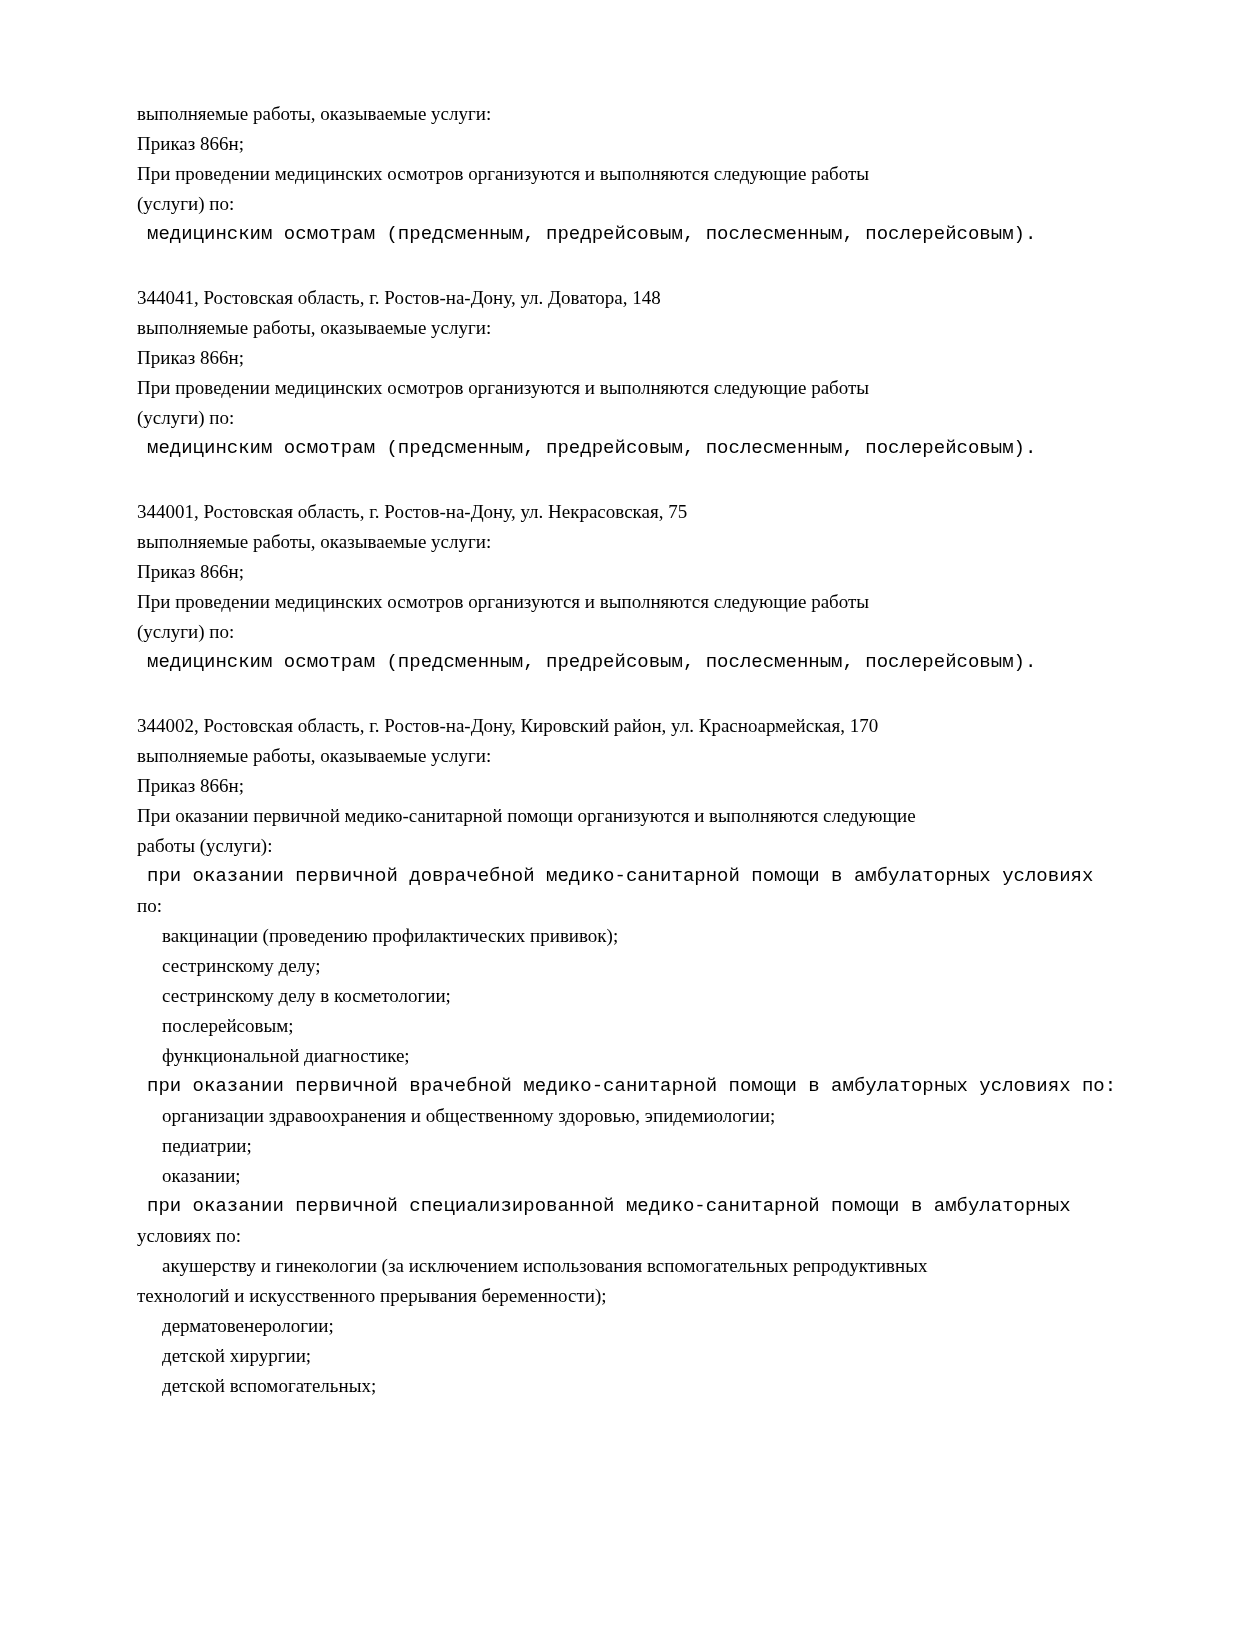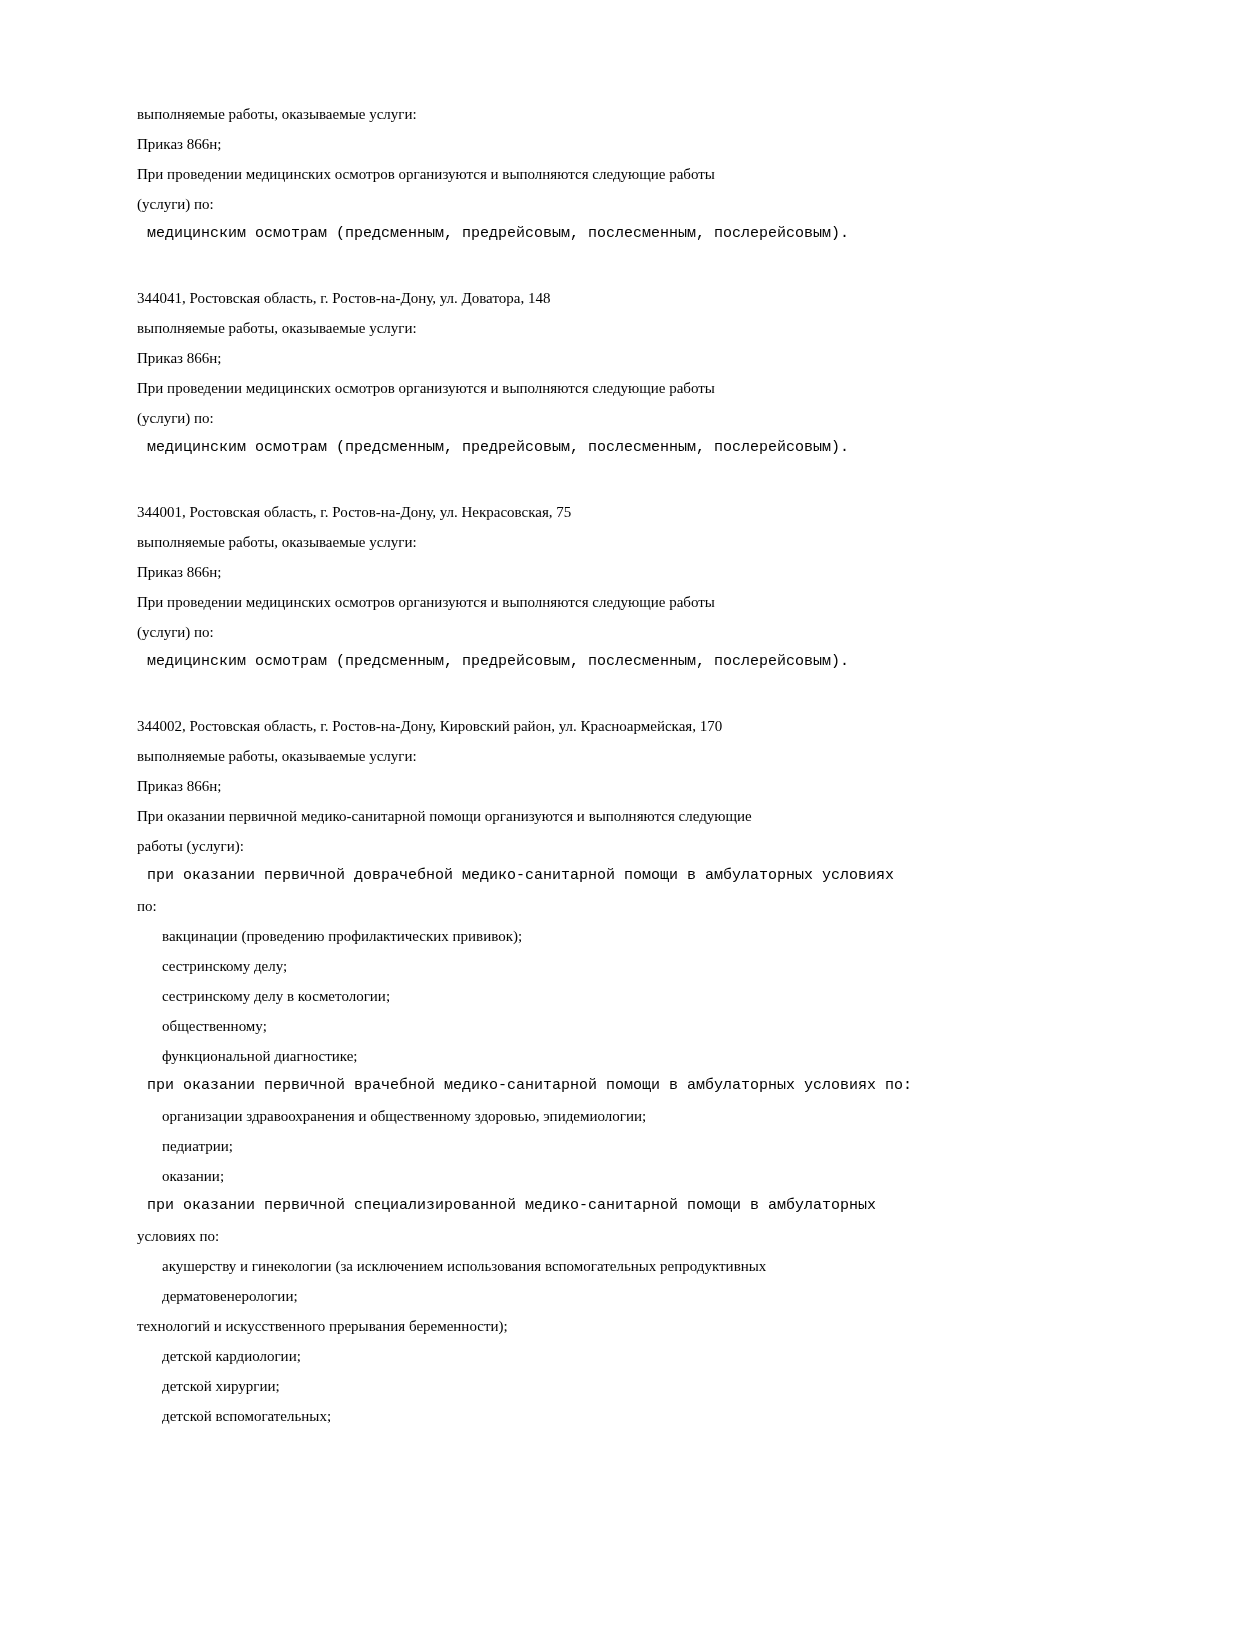--- a/index.html
+++ b/index.html
@@ -17,21 +17,21 @@
     width: 1240px;
     height: 1650px;
     background: #ffffff;
   }
   .content {
     position: absolute;
     left: 137px;
     top: 99px;
     width: 1060px;
     color: #000000;
-    font-size: 15px;
+    font-size: 19px;
     line-height: 30px;
   }
   .section { margin-bottom: 34px; }
   .section:last-child { margin-bottom: 17px; }
   .line {
     white-space: nowrap;
     min-height: 30px;
   }
   .indent-0 { padding-left: 0; }
   .indent-1 { padding-left: 10px; font-family: Liberation Mono, monospace; }
@@ -69,29 +69,28 @@
         <div class="line indent-0">344002, Ростовская область, г. Ростов-на-Дону, Кировский район, ул. Красноармейская, 170</div>
         <div class="line indent-0">выполняемые работы, оказываемые услуги:</div>
         <div class="line indent-0">Приказ 866н;</div>
         <div class="line indent-0">При оказании первичной медико-санитарной помощи организуются и выполняются следующие</div>
         <div class="line indent-0">работы (услуги):</div>
         <div class="line indent-1">при оказании первичной доврачебной медико-санитарной помощи в амбулаторных условиях</div>
         <div class="line indent-0">по:</div>
         <div class="line indent-2">вакцинации (проведению профилактических прививок);</div>
         <div class="line indent-2">сестринскому делу;</div>
         <div class="line indent-2">сестринскому делу в косметологии;</div>
-        <div class="line indent-2">общественному;</div>
+        <div class="line indent-2">послерейсовым;</div>
         <div class="line indent-2">функциональной диагностике;</div>
         <div class="line indent-1">при оказании первичной врачебной медико-санитарной помощи в амбулаторных условиях по:</div>
         <div class="line indent-2">организации здравоохранения и общественному здоровью, эпидемиологии;</div>
         <div class="line indent-2">педиатрии;</div>
         <div class="line indent-2">оказании;</div>
         <div class="line indent-1">при оказании первичной специализированной медико-санитарной помощи в амбулаторных</div>
         <div class="line indent-0">условиях по:</div>
         <div class="line indent-2">акушерству и гинекологии (за исключением использования вспомогательных репродуктивных</div>
+        <div class="line indent-0">технологий и искусственного прерывания беременности);</div>
         <div class="line indent-2">дерматовенерологии;</div>
-        <div class="line indent-0">технологий и искусственного прерывания беременности);</div>
-        <div class="line indent-2">детской кардиологии;</div>
         <div class="line indent-2">детской хирургии;</div>
         <div class="line indent-2">детской вспомогательных;</div>
       </div>
     </div>
 </div>
 
 </body></html>

